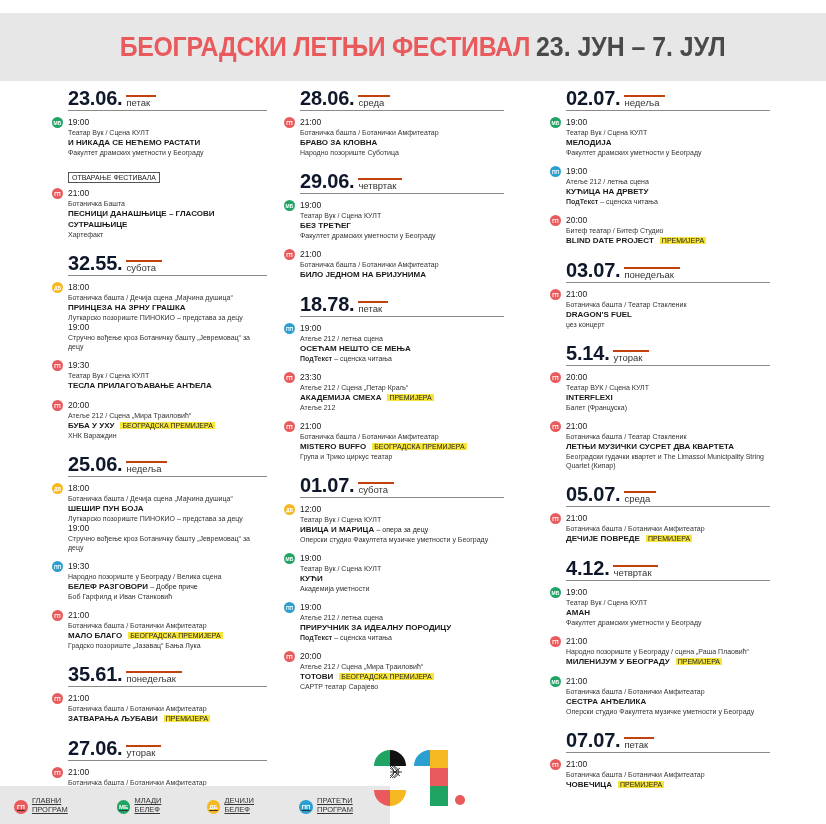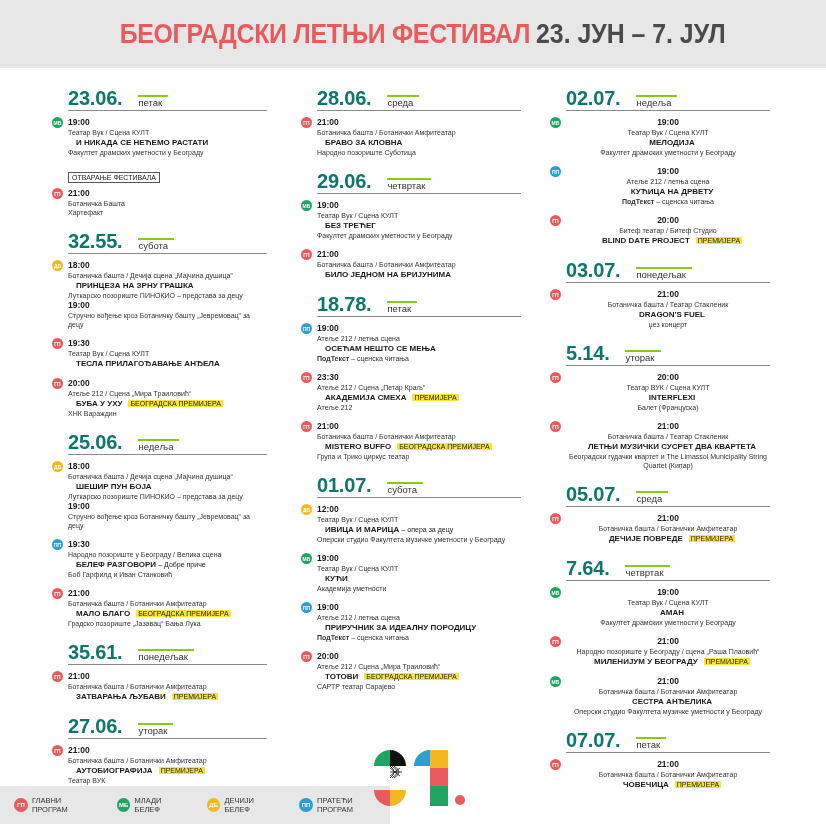--- a/index.html
+++ b/index.html
@@ -1,49 +1,49 @@
 <!DOCTYPE html>
 <html><head>
 <meta charset="utf-8">
 <style>
   * { box-sizing: border-box; margin: 0; padding: 0; }
   html, body { width: 826px; height: 824px; overflow: hidden; background: #ffffff; }
   body { font-family: "Liberation Sans", sans-serif; color: #1a1a1a; position: relative; }
 
-  .header { position: absolute; left: 0; top: 0; width: 826px; height: 68px; background: #e8e7e8; display: flex; align-items: center; justify-content: center; }
+  .header { position: absolute; left: 0; top: 13px; width: 826px; height: 68px; background: #e8e7e8; display: flex; align-items: center; justify-content: center; }
   .header .title-red { color: #e85a5b; font-weight: bold; font-size: 27px; letter-spacing: -0.3px; transform: scaleX(0.92); transform-origin: right center; display: inline-block; }
   .header .title-gray { color: #4a4a4a; font-weight: bold; font-size: 27px; margin-left: 6px; transform: scaleX(0.92); transform-origin: left center; display: inline-block; }
 
   .col { position: absolute; top: 88px; }
   .col1 { left: 52px; width: 215px; }
-  .col2 { left: 301px; width: 220px; }
-  .col3 { left: 550px; width: 220px; text-align: center; }
+  .col2 { left: 284px; width: 220px; }
+  .col3 { left: 550px; width: 220px; }
 
   .day { margin-bottom: 14px; }
   .day-head { display: flex; align-items: flex-end; border-bottom: 1.3px solid #8a8a8a; padding-bottom: 2px; margin-left: 16px; margin-bottom: 6px; }
-  .day-date { font-weight: bold; font-size: 20px; line-height: 20px; color: #0f766e; letter-spacing: -0.2px; }
-  .day-name { font-size: 9.5px; color: #333; margin-left: 16px; border-top: 2px solid #84cc16; padding-top: 1px; line-height: 10px; padding-right: 6px; }
+  .day-date { font-weight: bold; font-size: 20px; line-height: 20px; color: #0f172a; letter-spacing: -0.2px; }
+  .day-name { font-size: 9.5px; color: #333; margin-left: 4px; border-top: 2px solid #c2410c; padding-top: 1px; line-height: 10px; padding-right: 6px; }
 
   .event { position: relative; padding-left: 16px; margin-bottom: 9px; }
   .badge { position: absolute; left: 0; top: 0; width: 11px; height: 11px; border-radius: 50%; color: #fff; font-size: 5px; font-weight: bold; display: flex; align-items: center; justify-content: center; }
   .badge.gp { background: #e85a5b; }
   .badge.mb { background: #1fa463; }
   .badge.db { background: #f5b820; }
   .badge.pp { background: #2a9fd0; }
 
-  .time { font-weight: bold; font-size: 8.5px; line-height: 11px; }
+  .time { font-weight: normal; font-size: 8.5px; line-height: 11px; }
   .venue { font-size: 7px; line-height: 9px; color: #333; }
-  .ttl { font-weight: bold; font-size: 8px; line-height: 11px; text-transform: uppercase; margin-left: 8px; }
+  .ttl { font-weight: bold; font-size: 8px; line-height: 11px; text-transform: uppercase; }
   .ttl .sub { font-weight: normal; font-size: 7px; text-transform: none; }
   .tag { background: #f7e53b; font-weight: normal; font-size: 7px; padding: 0 2px; margin-left: 6px; color: #222; }
   .company { font-size: 7px; line-height: 9px; color: #333; }
   .opening { display: inline-block; border: 1px solid #555; font-size: 7px; padding: 1px 3px; margin: 2px 0 5px 16px; }
 
   .legend { position: absolute; left: 0; top: 786px; width: 390px; height: 38px; background: #e8e7e8; display: flex; align-items: center; padding-left: 14px; gap: 18px; }
-  .leg-item { display: flex; align-items: center; gap: 4px; font-size: 7.5px; color: #333; }
+  .leg-item { display: flex; align-items: flex-end; gap: 4px; font-size: 7.5px; color: #333; text-decoration: underline; }
   .leg-item .badge { position: static; width: 14px; height: 14px; font-size: 6px; }
 
   .logo { position: absolute; left: 372px; top: 748px; width: 100px; height: 60px; }
 </style>
 </head>
 <body>
 
 <header class="header">
   <span class="title-red">БЕОГРАДСКИ ЛЕТЊИ ФЕСТИВАЛ</span>
   <span class="title-gray">23. ЈУН – 7. ЈУЛ</span>
@@ -56,20 +56,21 @@
       </div><div class="event">
         <span class="badge mb">МБ</span>
         <div class="time">19:00</div>
         <div class="venue">Театар Вук / Сцена КУЛТ</div>
         <div class="ttl"><span>И НИКАДА СЕ НЕЋЕМО РАСТАТИ</span></div>
         <div class="company"><span>Факултет драмских уметности у Београду</span></div>
       </div><div class="opening">ОТВАРАЊЕ ФЕСТИВАЛА</div><div class="event">
         <span class="badge gp">ГП</span>
         <div class="time">21:00</div>
         <div class="venue">Ботаничка Башта</div>
+        <div class="ttl"><span>ПЕСНИЦИ ДАНАШЊИЦЕ – ГЛАСОВИ СУТРАШЊИЦЕ</span></div>
         <div class="company"><span>Хартефакт</span></div>
       </div></div>
     <div class="day">
       <div class="day-head">
         <span class="day-date">32.55.</span>
         <span class="day-name">субота</span>
       </div>
       <div class="event">
         <span class="badge db">ДБ</span>
         <div class="time">18:00</div>
@@ -310,21 +311,21 @@
       </div>
       <div class="event">
         <span class="badge gp">ГП</span>
         <div class="time">21:00</div>
         <div class="venue">Ботаничка башта / Ботанички Амфитеатар</div>
         <div class="ttl"><span>ДЕЧИЈЕ ПОВРЕДЕ</span><span class="tag">ПРЕМИЈЕРА</span></div>
       </div>
     </div>
     <div class="day">
       <div class="day-head">
-        <span class="day-date">7.64.</span>
+        <span class="day-date">4.12.</span>
         <span class="day-name">четвртак</span>
       </div>
       <div class="event">
         <span class="badge mb">МБ</span>
         <div class="time">19:00</div>
         <div class="venue">Театар Вук / Сцена КУЛТ</div>
         <div class="ttl"><span>АМАН</span></div>
         <div class="company"><span>Факултет драмских уметности у Београду</span></div>
       </div>
       <div class="event">

